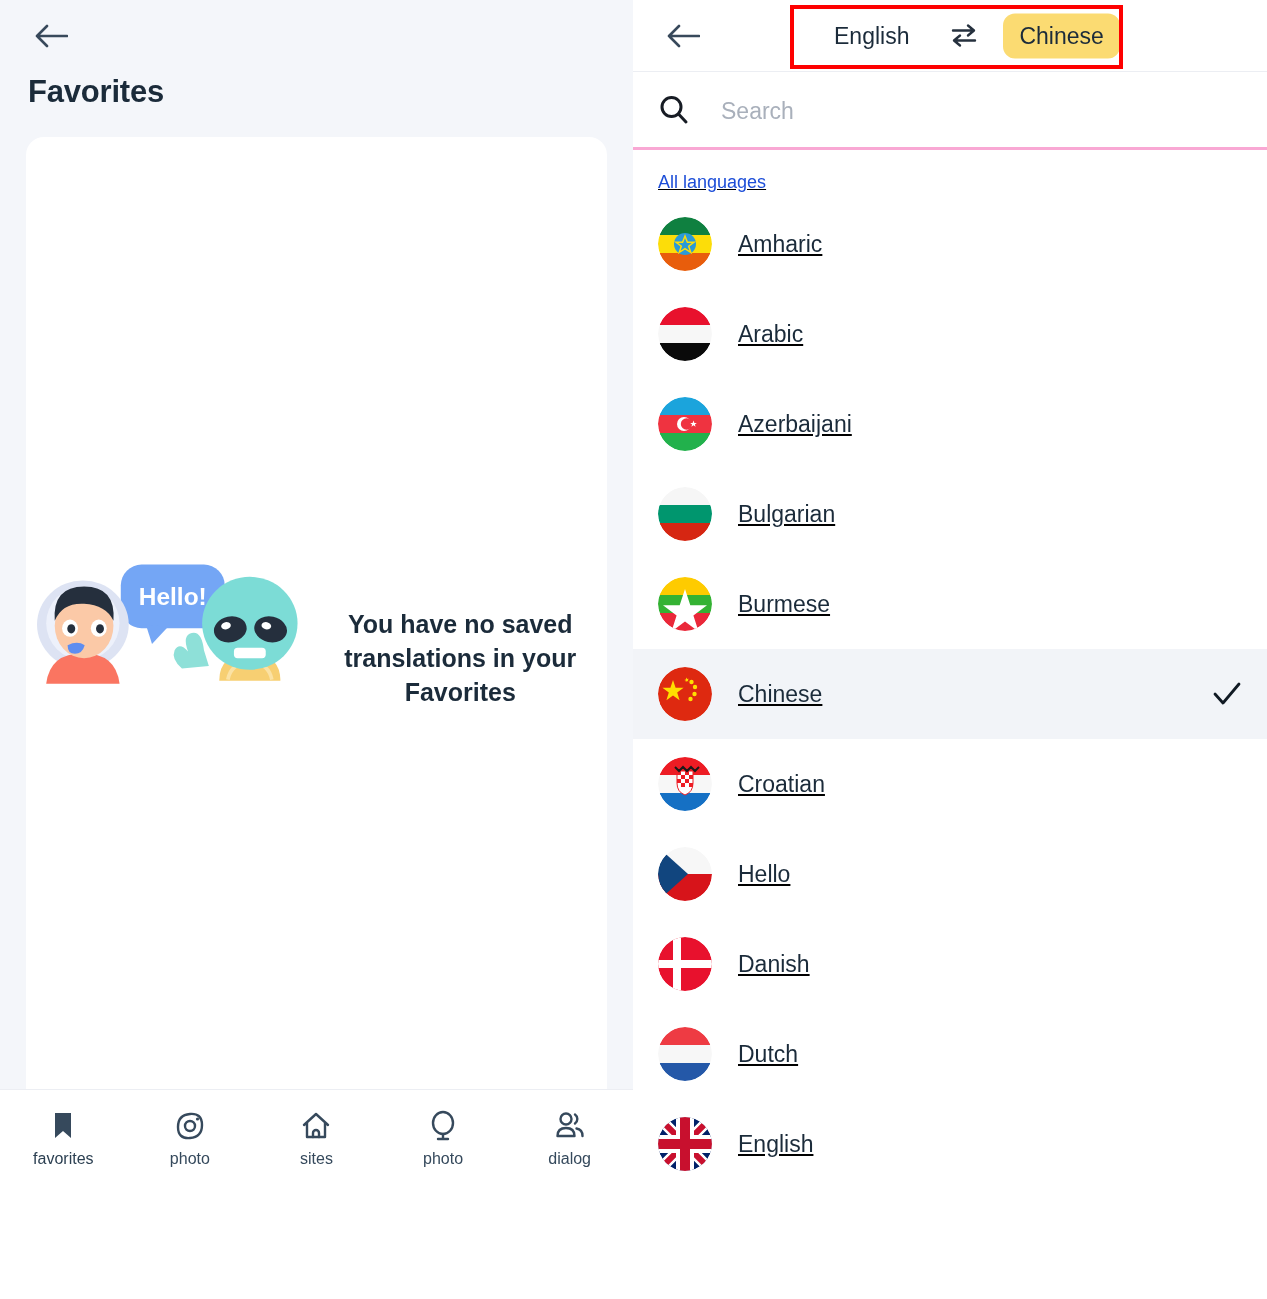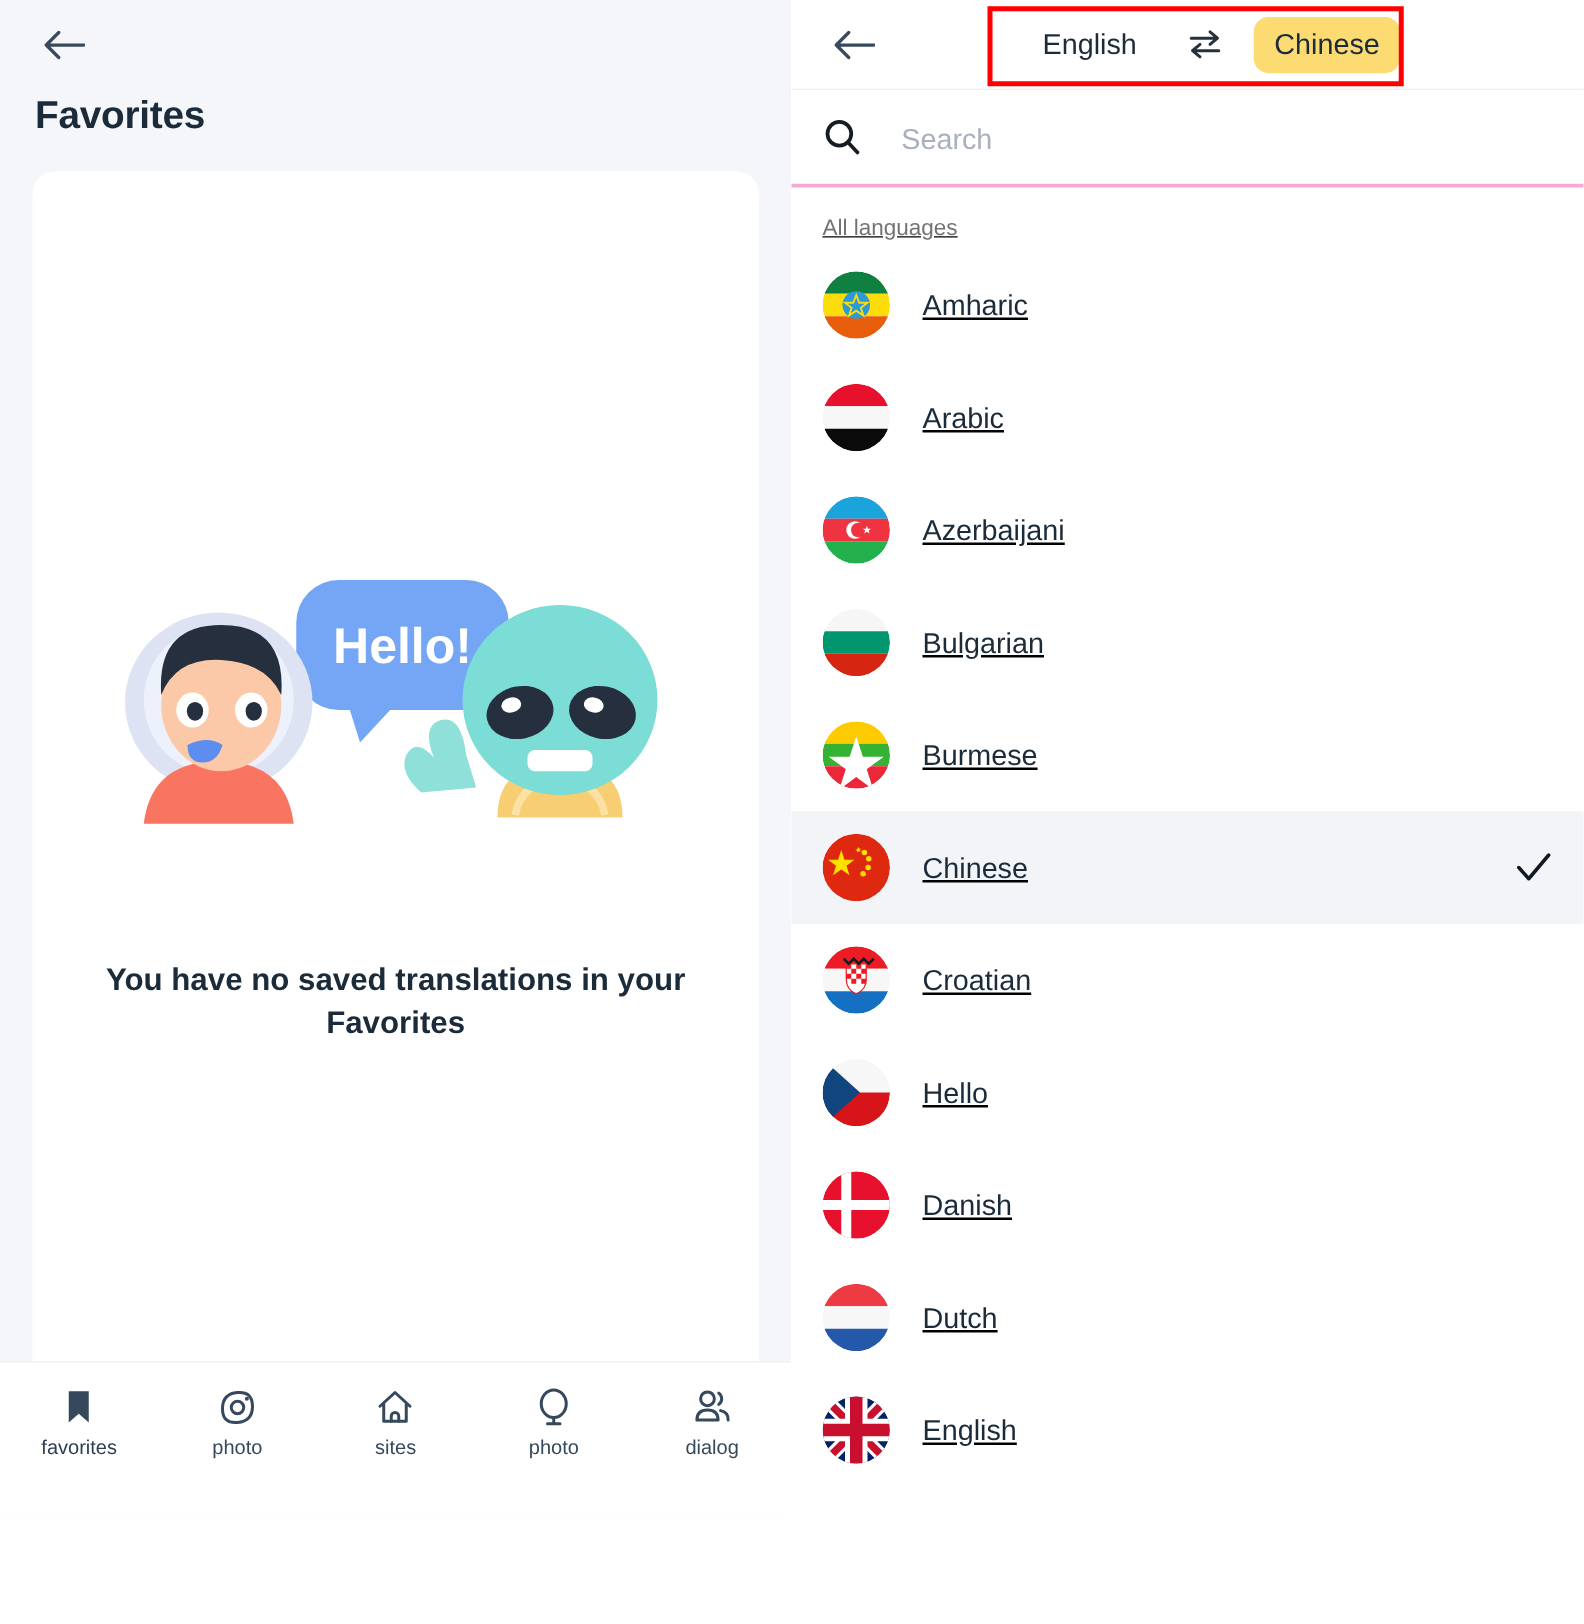--- a/index.html
+++ b/index.html
@@ -26,21 +26,21 @@
   }
   .page-title {
     position: absolute; left: 28px; top: 74px;
     font-size: 31px; font-weight: 700; color: #1b2b3a;
     letter-spacing: -0.2px;
   }
   .fav-card {
     position: absolute; left: 26px; top: 137px;
     width: 581px; height: 1004px;
     background: #ffffff; border-radius: 18px;
-    display: flex; flex-direction: column;
+    display: flex; flex-direction: row;
     align-items: center; justify-content: center;
   }
   .illus { width: 470px; height: 285px; display:block; }
   .empty-text {
     margin-top: 38px;
     width: 480px;
     text-align: center;
     font-size: 25px; font-weight: 700; color: #1b2b3a;
     line-height: 1.36;
   }
@@ -110,21 +110,21 @@
     position: absolute; left: 88px; top: 0;
     width: 500px; height: 78px;
     border: none; outline: none; background: transparent;
     font-family: "Liberation Sans", sans-serif;
     font-size: 23px; color: #1b2b3a;
   }
   .search-input::placeholder { color: #a9b0bb; }
 
   .section-label {
     padding: 22px 0 6px 25px;
-    font-size: 18px; color: #737373;
+    font-size: 18px; color: #1d4ed8;
   }
 
   .lang-list { position: relative; }
   .lang-row {
     position: relative;
     height: 90px;
     display: flex; align-items: center;
     padding: 0 25px;
     cursor: pointer;
   }

